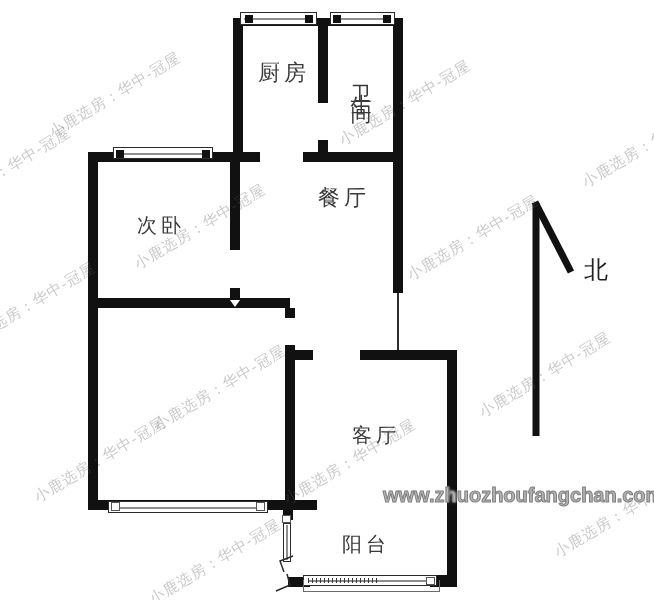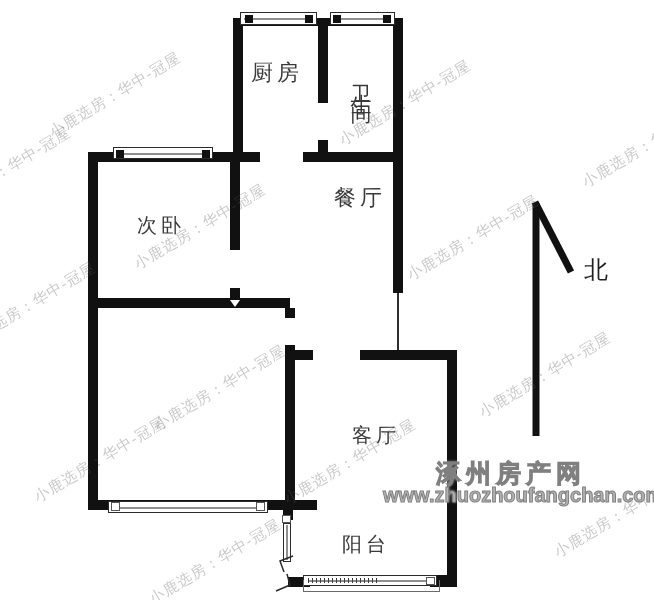--- a/index.html
+++ b/index.html
@@ -111,38 +111,37 @@
     <g>
       <line x1="536" y1="203" x2="536" y2="436" stroke="#111" stroke-width="7"></line>
       <line x1="535" y1="202" x2="571" y2="272" stroke="#111" stroke-width="7"></line>
     </g>
     <g fill="none" stroke="#2b2b2b" stroke-width="1.5">
       <polyline points="293,556 280,561 284,572"></polyline>
       <polyline points="276,591 290,585 287,574"></polyline>
     </g>
   </svg>
 
-  <div class="room-label" style="left:277px;top:73px">厨房</div>
+  <div class="room-label" style="left:284px;top:73px">厨房</div>
   <div class="room-label vert" style="left:361px;top:81px;transform:translate(-50%,-50%)">卫生间</div>
   <div class="room-label big" style="left:161px;top:225px">次卧</div>
-  <div class="room-label" style="left:360px;top:198px">餐厅</div>
+  <div class="room-label" style="left:344px;top:198px">餐厅</div>
   <div class="room-label big" style="left:376px;top:435px">客厅</div>
   <div class="room-label big" style="left:366px;top:544px">阳台</div>
   <div class="compass-label" style="left:596px;top:270px">北</div>
 
   <span class="wm" style="left:115px;top:95px">小鹿选房：华中-冠屋</span>
   <span class="wm" style="left:405px;top:103px">小鹿选房：华中-冠屋</span>
   <span class="wm" style="left:5px;top:170px">小鹿选房：华中-冠屋</span>
   <span class="wm" style="left:648px;top:145px">小鹿选房：华中-冠屋</span>
   <span class="wm" style="left:200px;top:227px">小鹿选房：华中-冠屋</span>
   <span class="wm" style="left:473px;top:238px">小鹿选房：华中-冠屋</span>
   <span class="wm" style="left:30px;top:305px">小鹿选房：华中-冠屋</span>
   <span class="wm" style="left:220px;top:388px">小鹿选房：华中-冠屋</span>
   <span class="wm" style="left:545px;top:375px">小鹿选房：华中-冠屋</span>
   <span class="wm" style="left:100px;top:460px">小鹿选房：华中-冠屋</span>
   <span class="wm" style="left:350px;top:462px">小鹿选房：华中-冠屋</span>
   <span class="wm" style="left:620px;top:515px">小鹿选房：华中-冠屋</span>
   <span class="wm" style="left:215px;top:562px">小鹿选房：华中-冠屋</span>
 
-  <div class="site-name">涿州房产网</div>
   <div class="site-url">www.zhuozhoufangchan.com</div>
 
 </div>
 
 </body></html>

